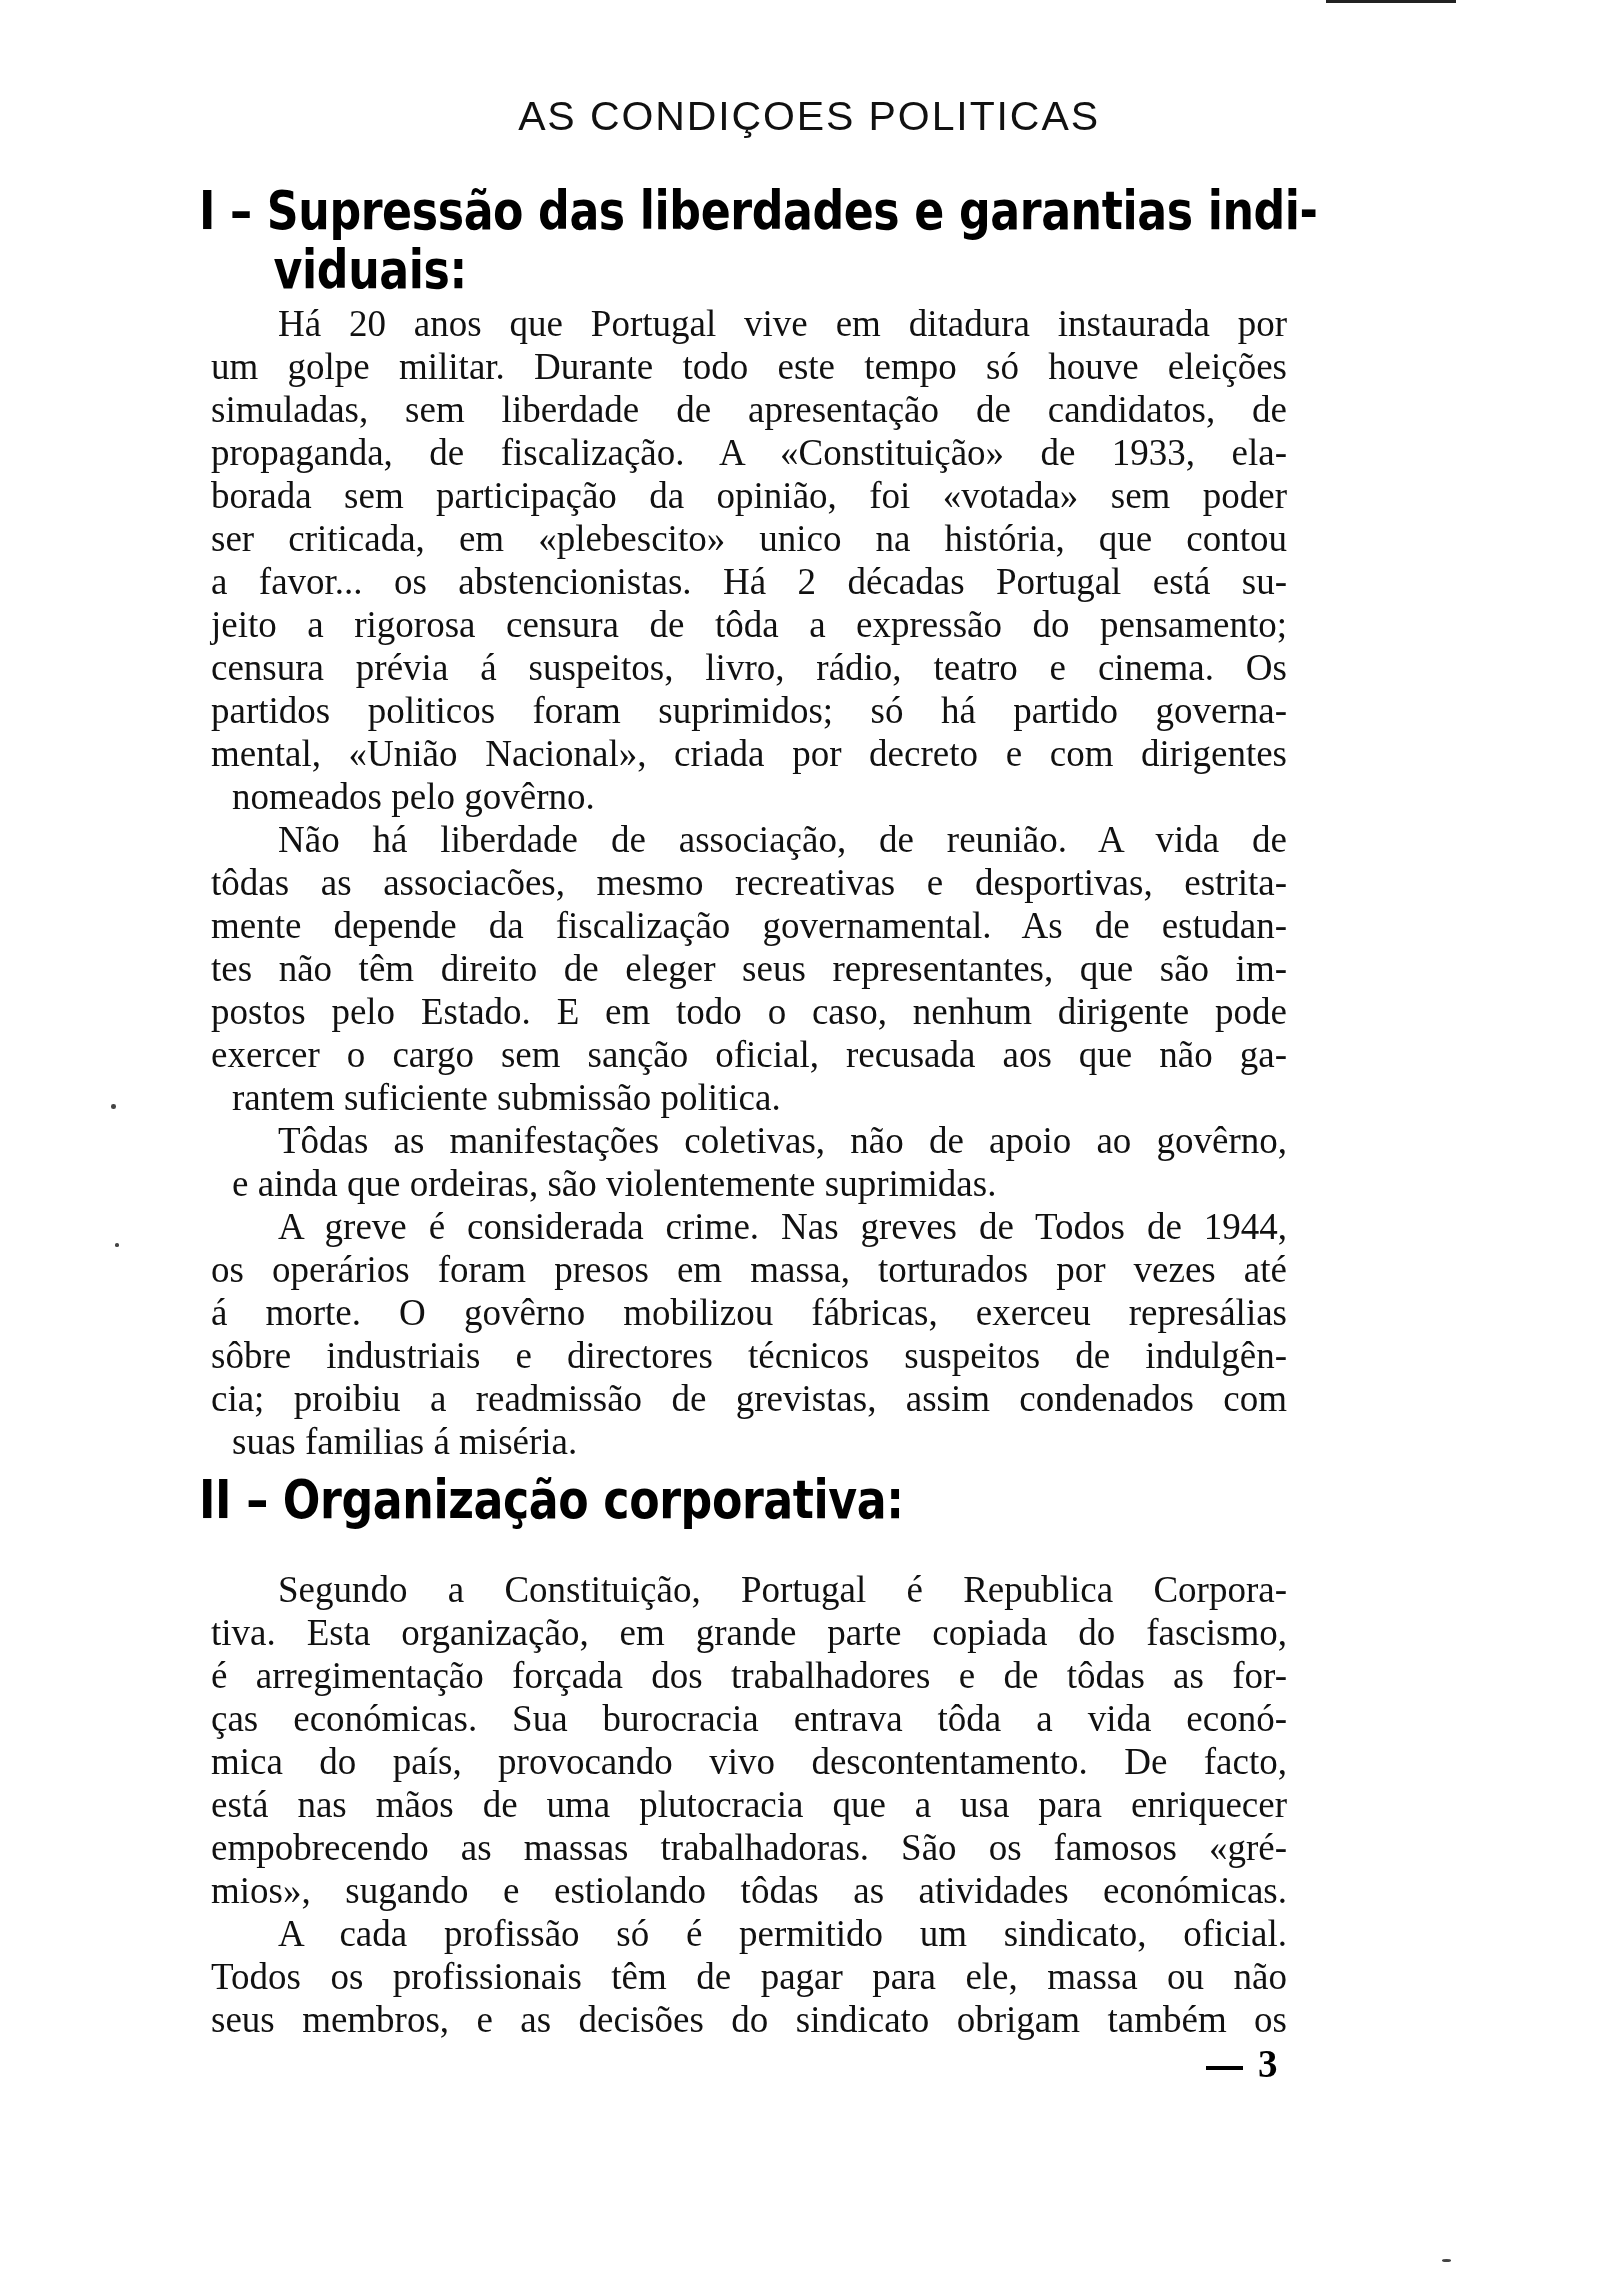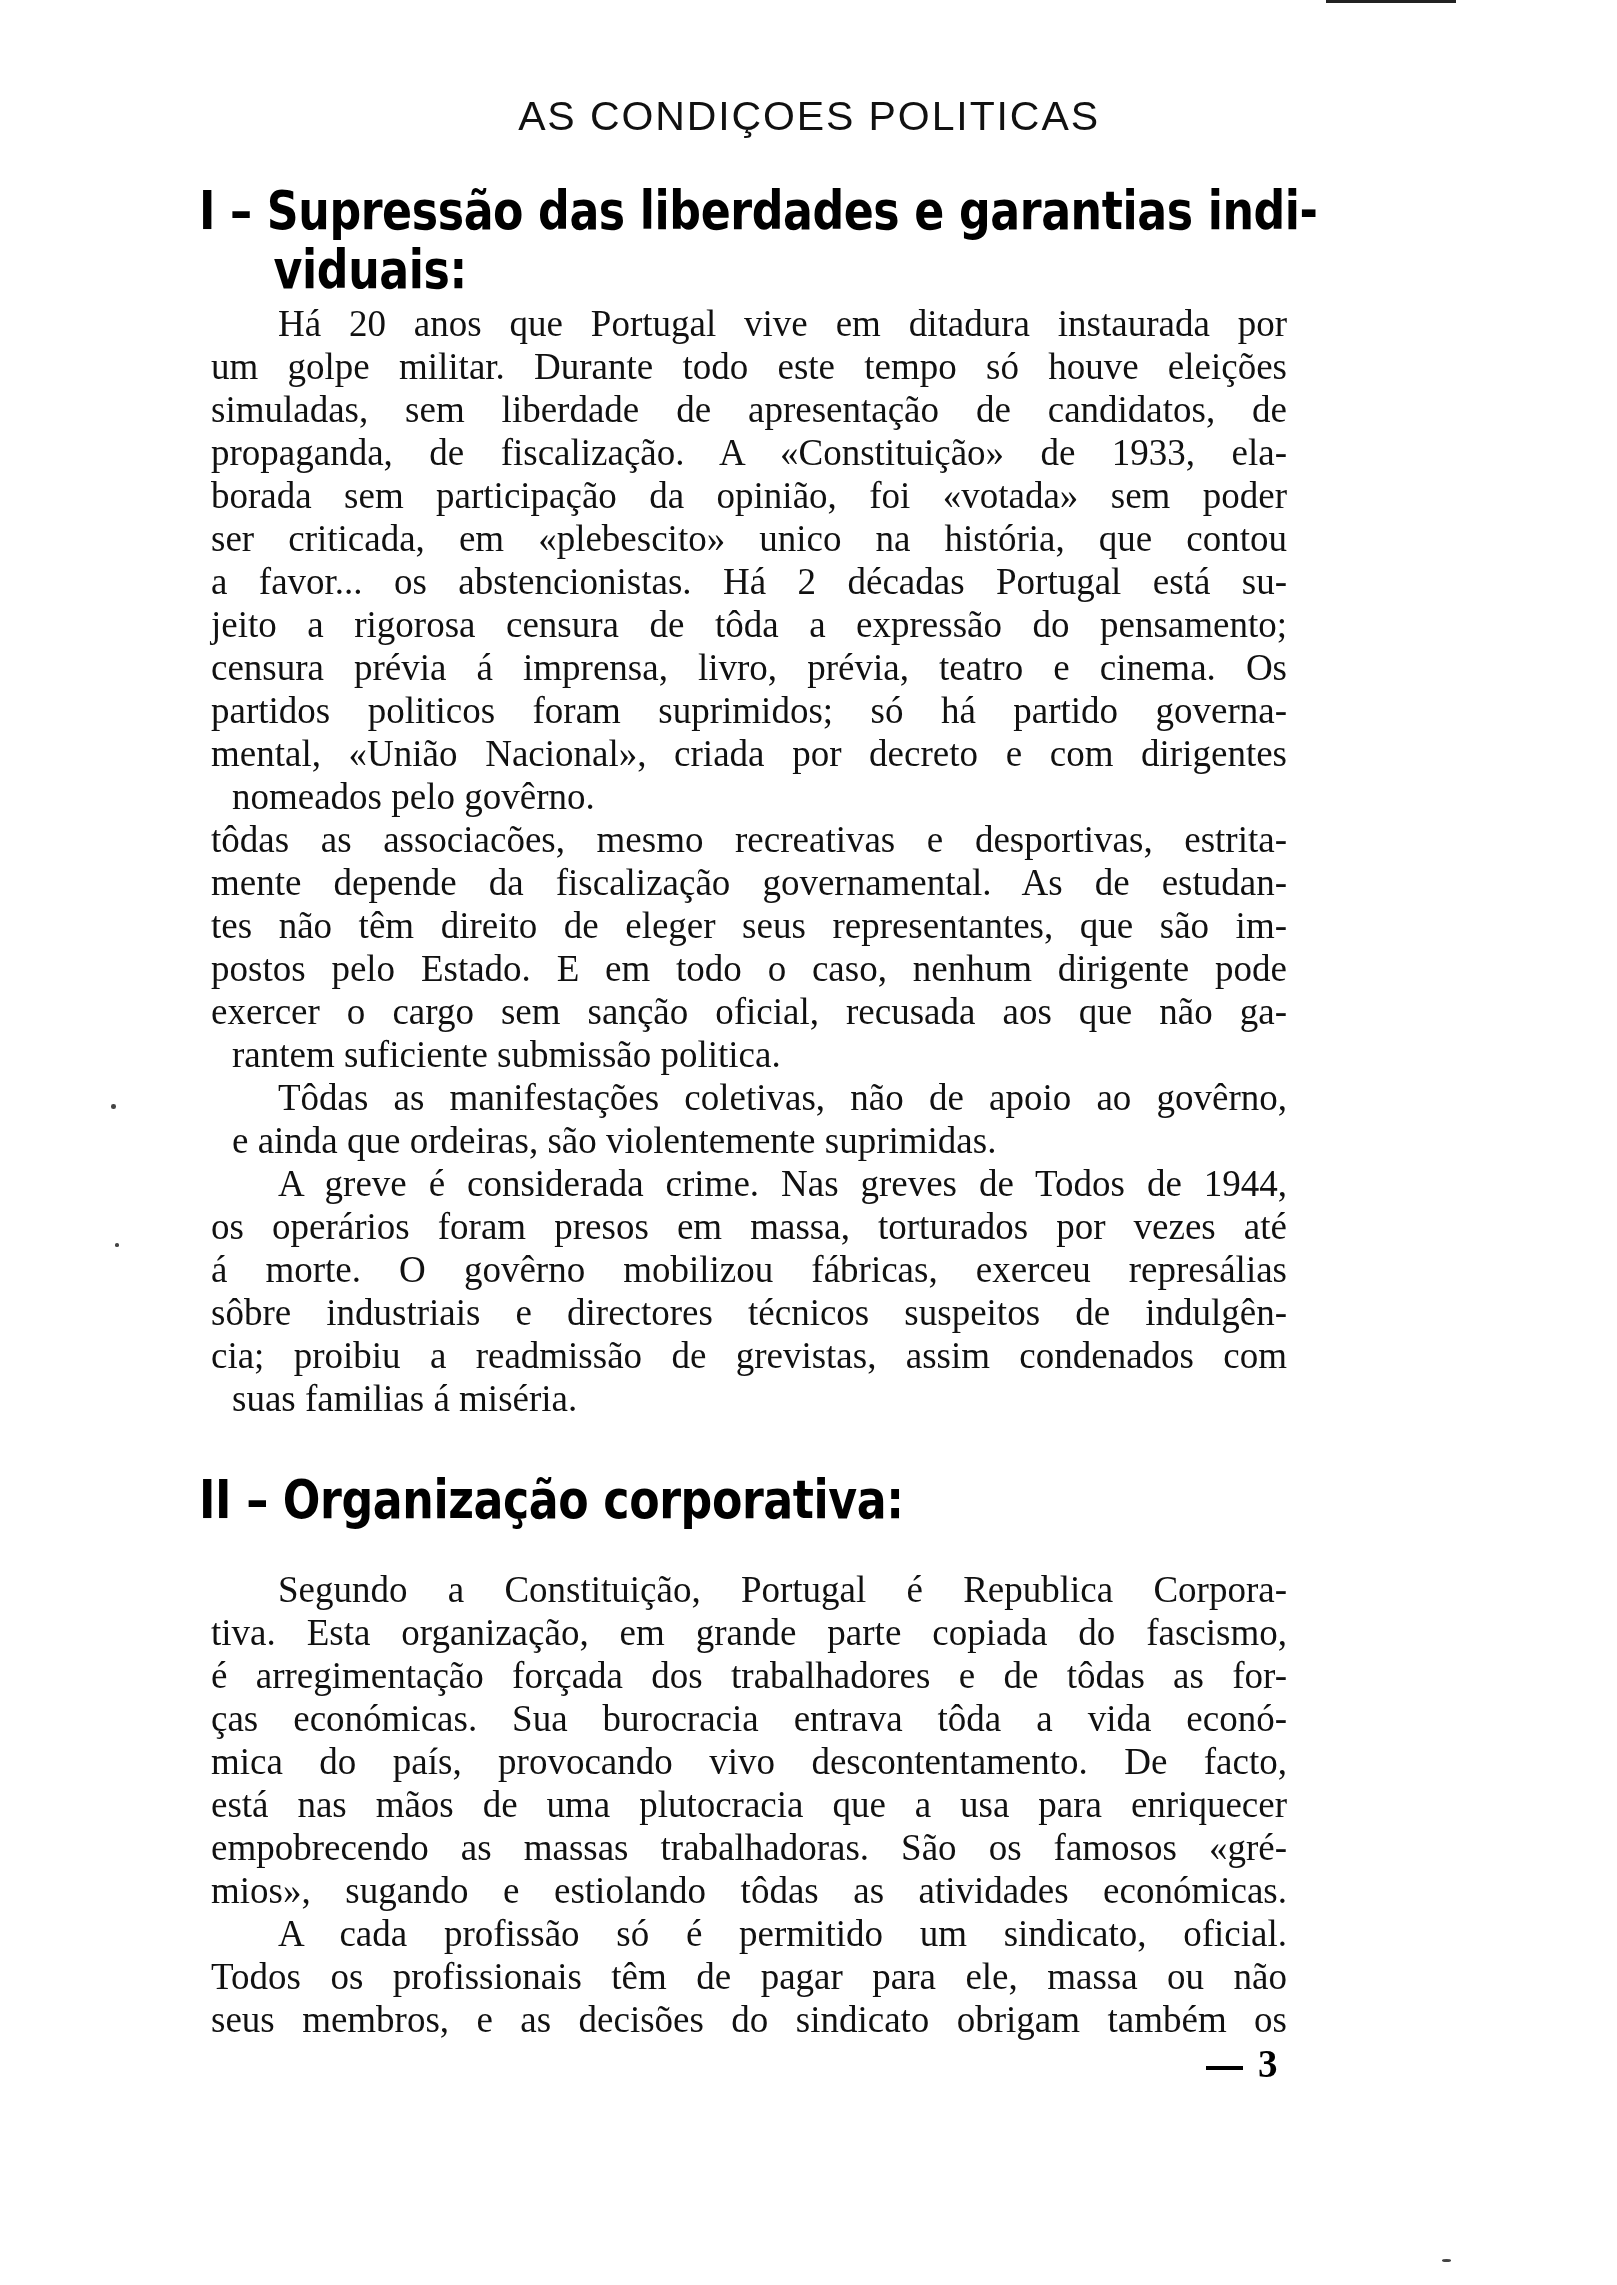--- a/index.html
+++ b/index.html
@@ -46,26 +46,27 @@
   <div class="body-text" style="top:302px;">
     <div>
       <span class="line indent">Há 20 anos que Portugal vive em ditadura instaurada por</span>
       <span class="line">um golpe militar. Durante todo este tempo só houve eleições</span>
       <span class="line">simuladas, sem liberdade de apresentação de candidatos, de</span>
       <span class="line">propaganda, de fiscalização. A «Constituição» de 1933, ela-</span>
       <span class="line">borada sem participação da opinião, foi «votada» sem poder</span>
       <span class="line">ser criticada, em «plebescito» unico na história, que contou</span>
       <span class="line">a favor... os abstencionistas. Há 2 décadas Portugal está su-</span>
       <span class="line">jeito a rigorosa censura de tôda a expressão do pensamento;</span>
-      <span class="line">censura prévia á imprensa, livro, prévia, teatro e cinema. Os</span>
+      <span class="line">censura prévia á suspeitos, livro, rádio, teatro e cinema. Os</span>
       <span class="line">partidos politicos foram suprimidos; só há partido governa-</span>
       <span class="line">mental, «União Nacional», criada por decreto e com dirigentes</span>
       <span class="line last">nomeados pelo govêrno.</span>
     </div>
     <div>
+      <span class="line indent">Não há liberdade de associação, de reunião. A vida de</span>
       <span class="line">tôdas as associacões, mesmo recreativas e desportivas, estrita-</span>
       <span class="line">mente depende da fiscalização governamental. As de estudan-</span>
       <span class="line">tes não têm direito de eleger seus representantes, que são im-</span>
       <span class="line">postos pelo Estado. E em todo o caso, nenhum dirigente pode</span>
       <span class="line">exercer o cargo sem sanção oficial, recusada aos que não ga-</span>
       <span class="line last">rantem suficiente submissão politica.</span>
     </div>
     <div>
       <span class="line indent">Tôdas as manifestações coletivas, não de apoio ao govêrno,</span>
       <span class="line last">e ainda que ordeiras, são violentemente suprimidas.</span>

